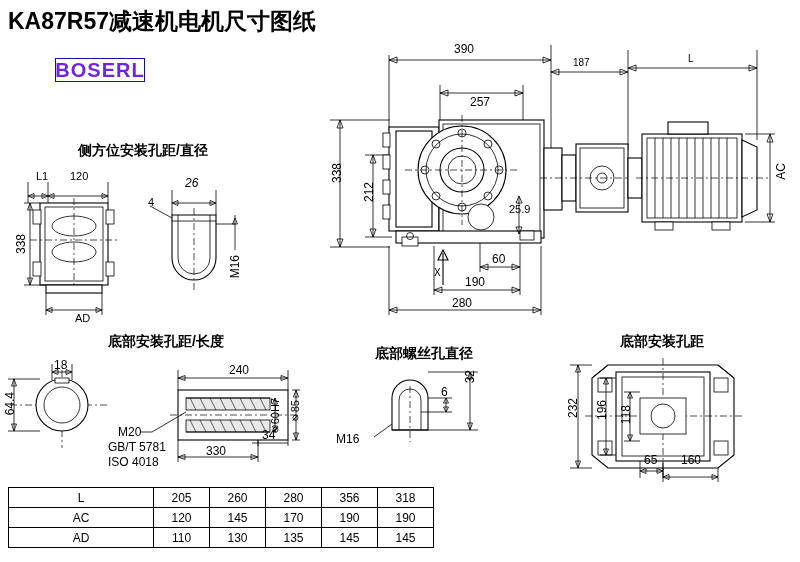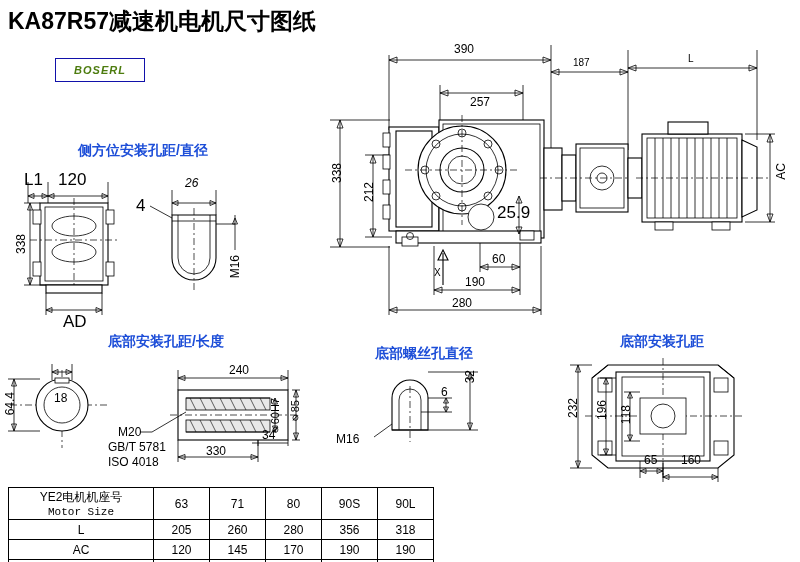--- a/index.html
+++ b/index.html
@@ -15,35 +15,34 @@
   #title{
     left:8px;top:6px;
     font-size:23px;font-weight:bold;
     letter-spacing:0px;
     white-space:nowrap;
   }
   #brand{
     left:55px;top:58px;
     width:88px;height:22px;
     border:1.5px solid #1111aa;
-    color:#4d7c0f;
+    color:#6d28d9;
     font-weight:bold;
-    font-size:11px;
+    font-size:20px;
     display:flex;align-items:center;justify-content:center;
     letter-spacing:1px;
-    font-style:italic;
   }
   .sect-title{
-    color:#1d4ed8;
+    color:#000000;
     font-size:14px;
     font-weight:bold;
     white-space:nowrap;
   }
   .lbl{font-size:12px;white-space:nowrap;}
-  .lbl-sm{font-size:17px;white-space:nowrap;}
+  .lbl-sm{font-size:11px;white-space:nowrap;margin-left:12px;}
   .lbl-b{font-size:10px;font-weight:normal;white-space:nowrap;}
   .vert{
     writing-mode:vertical-rl;
     transform:rotate(180deg);
     font-size:12px;
     white-space:nowrap;
   }
   
   #spec-table{
     position:absolute;
@@ -435,21 +434,21 @@
 <div class="abs lbl-b" style="left:434px;top:267px;">X</div>
 
 <div class="abs lbl-sm" style="left:24px;top:170px;">L1</div>
 <div class="abs lbl-sm" style="left:58px;top:170px;">120</div>
 <div class="abs lbl" style="left:185px;top:176px;font-style:italic;">26</div>
 <div class="abs lbl-sm" style="left:136px;top:196px;">4</div>
 <div class="abs vert" style="left:14px;top:234px;">338</div>
 <div class="abs lbl-sm" style="left:63px;top:312px;">AD</div>
 <div class="abs vert" style="left:228px;top:255px;">M16</div>
 
-<div class="abs lbl" style="left:54px;top:358px;margin-top:33px;">18</div>
+<div class="abs lbl" style="left:54px;top:358px;">18</div>
 <div class="abs vert" style="left:3px;top:392px;">64.4</div>
 <div class="abs lbl" style="left:229px;top:363px;">240</div>
 <div class="abs lbl" style="left:206px;top:444px;">330</div>
 <div class="abs lbl" style="left:262px;top:428px;">34</div>
 <div class="abs vert" style="left:288px;top:400px;font-size:11px;">⌀85</div>
 <div class="abs vert" style="left:268px;top:398px;font-size:11px;">⌀60H7</div>
 <div class="abs lbl" style="left:118px;top:425px;">M20</div>
 <div class="abs lbl" style="left:108px;top:440px;">GB/T 5781</div>
 <div class="abs lbl" style="left:108px;top:455px;">ISO 4018</div>
 
@@ -458,31 +457,20 @@
 <div class="abs lbl" style="left:336px;top:432px;">M16</div>
 
 <div class="abs vert" style="left:566px;top:398px;">232</div>
 <div class="abs vert" style="left:595px;top:400px;">196</div>
 <div class="abs vert" style="left:619px;top:405px;">118</div>
 <div class="abs lbl" style="left:644px;top:453px;">65</div>
 <div class="abs lbl" style="left:681px;top:453px;">160</div>
 
 <table id="spec-table">
   <tbody>
-      <tr>
-    <td class="rowhdr">
-      <div>YE2电机机座号</div>
-      <div class="mono">Motor  Size</div>
-    </td>
-    <td class="val">63</td>
-    <td class="val">71</td>
-    <td class="val">80</td>
-    <td class="val">90S</td>
-    <td class="val">90L</td>
-  </tr>
   <tr>
     <td class="rowhdr">L</td>
     <td class="val">205</td>
     <td class="val">260</td>
     <td class="val">280</td>
     <td class="val">356</td>
     <td class="val">318</td>
   </tr>
   <tr>
     <td class="rowhdr">AC</td>

